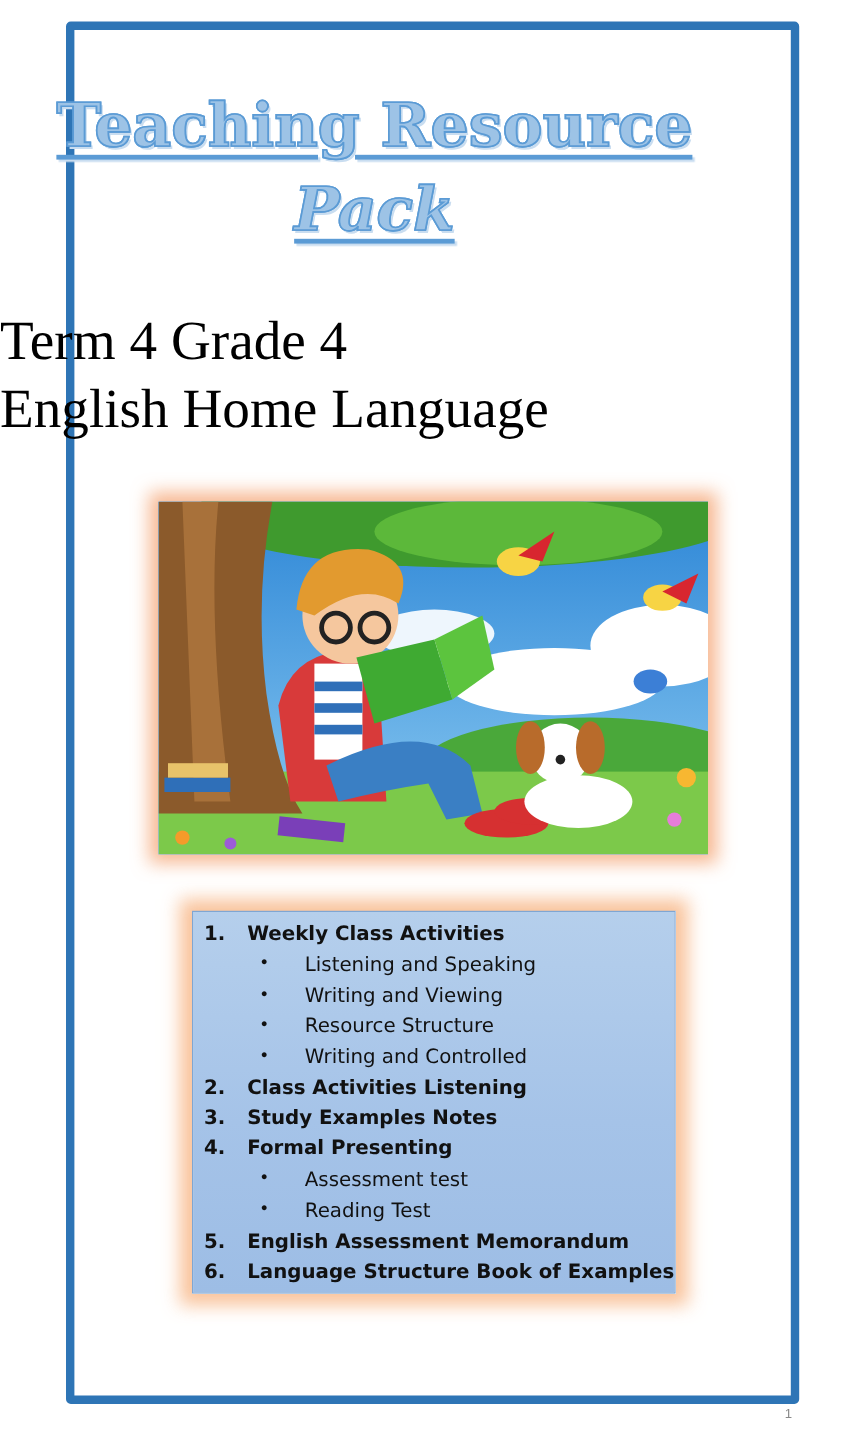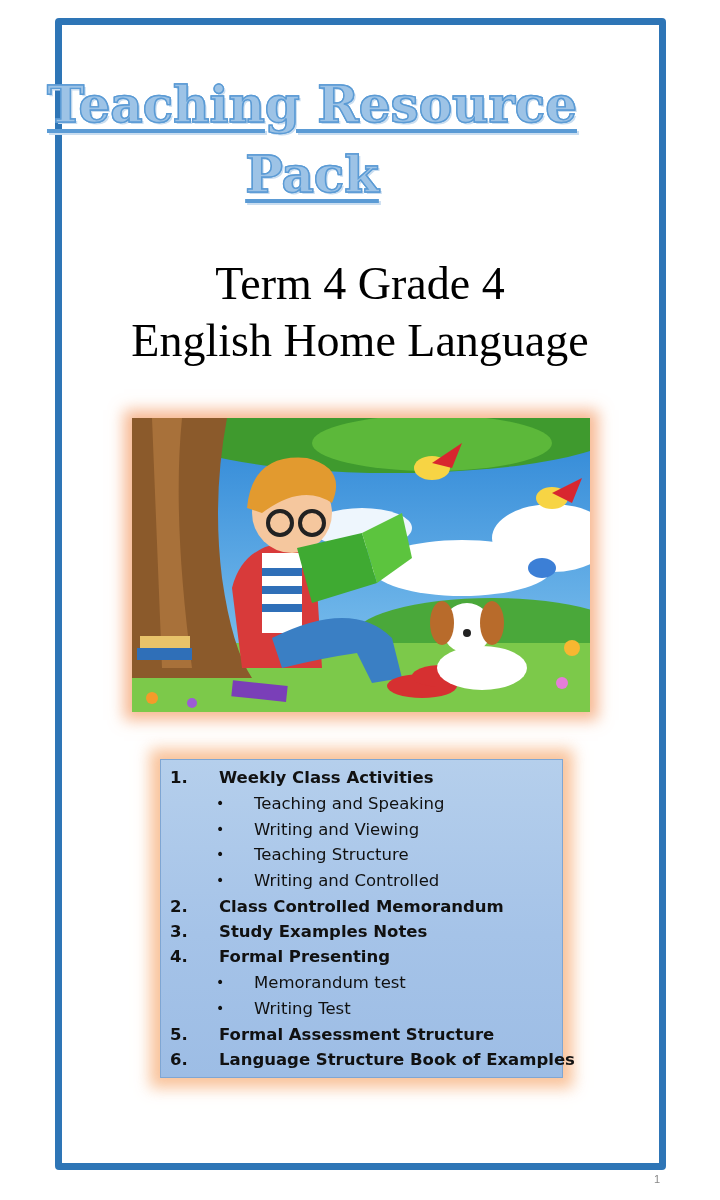--- a/index.html
+++ b/index.html
@@ -9,42 +9,42 @@
     box-sizing:border-box; border:7px solid #2e75b6; border-radius:4px; background:#fff;
   }
   .title {
     position:absolute; left:0; width:624px; text-align:center;
     font-family:"DejaVu Serif", serif; font-weight:bold; font-size:50px; line-height:70px;
     color:#9dc3e6; text-decoration:underline; text-decoration-thickness:4px; text-underline-offset:7px;
     -webkit-text-stroke:1.4px #5b9bd5; letter-spacing:0px;
     text-shadow: 2px 2px 0 #c9ddf0;
   }
   .title.l1 { top:70px; }
-  .title.l2 { top:140px; }
+  .title.l2 { top:140px;font-style:italic; }
   .subtitle {
-    position:absolute; left:0; width:720px; text-align:center;
+    position:absolute; left:0; width:720px; text-align:left;
     font-family:"Liberation Serif", serif; font-size:46px; line-height:56px; color:#000;
   }
   .subtitle.l1 { top:256px; }
   .subtitle.l2 { top:313px; }
   .illustration {
     position:absolute; left:132px; top:418px; width:458px; height:294px;
     box-shadow: 0 0 14px 8px rgba(244,160,110,0.75);
     overflow:hidden; background:#6fb6ea;
   }
   .contents {
     position:absolute; left:160px; top:759px; width:403px; height:319px; box-sizing:border-box;
     border:1px solid #7fa6d3;
     background:linear-gradient(180deg,#b5cfec 0%,#a5c3e8 55%,#9dbde5 100%);
     box-shadow: 0 0 14px 10px rgba(248,180,130,0.8);
     font-family:"DejaVu Sans", sans-serif; font-size:16.5px; color:#111;
   }
   .item { position:absolute; left:0; height:25px; line-height:25px; white-space:nowrap; }
   .item .num { position:absolute; left:9px; font-weight:bold; }
-  .item .lbl { position:absolute; left:58px; font-weight:bold; }
+  .item .lbl { position:absolute; left:45px; font-weight:bold; }
   .sub .bullet { position:absolute; left:55px; font-size:14px; }
   .sub .lbl { position:absolute; left:93px; font-weight:normal; }
   .pagenum { position:absolute; left:654px; top:1173px; font-size:11px; color:#888; font-family:"Liberation Sans", sans-serif; }
 </style>
 </head>
 <body>
 
 <div class="page-border"></div>
 
 <div class="title l1">Teaching Resource</div>
@@ -119,57 +119,57 @@
   </svg>
 </div>
 
 <div class="contents">
   <div class="item main" style="top:5px">
     <span class="num">1.</span>
     <span class="lbl">Weekly  Class Activities</span>
   </div>
   <div class="item sub" style="top:31px">
     <span class="bullet">•</span>
-    <span class="lbl">Teaching and Speaking</span>
+    <span class="lbl">Listening and Speaking</span>
   </div>
   <div class="item sub" style="top:57px">
     <span class="bullet">•</span>
     <span class="lbl">Writing and Viewing</span>
   </div>
   <div class="item sub" style="top:82px">
     <span class="bullet">•</span>
-    <span class="lbl">Teaching Structure</span>
+    <span class="lbl">Resource Structure</span>
   </div>
   <div class="item sub" style="top:108px">
     <span class="bullet">•</span>
     <span class="lbl">Writing and Controlled</span>
   </div>
   <div class="item main" style="top:134px">
     <span class="num">2.</span>
-    <span class="lbl">Class Controlled Memorandum</span>
+    <span class="lbl">Class Activities Listening</span>
   </div>
   <div class="item main" style="top:159px">
     <span class="num">3.</span>
     <span class="lbl">Study Examples Notes</span>
   </div>
   <div class="item main" style="top:184px">
     <span class="num">4.</span>
     <span class="lbl">Formal Presenting</span>
   </div>
   <div class="item sub" style="top:210px">
     <span class="bullet">•</span>
-    <span class="lbl">Memorandum test</span>
+    <span class="lbl">Assessment test</span>
   </div>
   <div class="item sub" style="top:236px">
     <span class="bullet">•</span>
-    <span class="lbl">Writing Test</span>
+    <span class="lbl">Reading Test</span>
   </div>
   <div class="item main" style="top:262px">
     <span class="num">5.</span>
-    <span class="lbl">Formal Assessment Structure</span>
+    <span class="lbl">English Assessment Memorandum</span>
   </div>
   <div class="item main" style="top:287px">
     <span class="num">6.</span>
     <span class="lbl">Language Structure Book of Examples</span>
   </div>
 </div>
 
 <div class="pagenum">1</div>
 
 </body></html>

